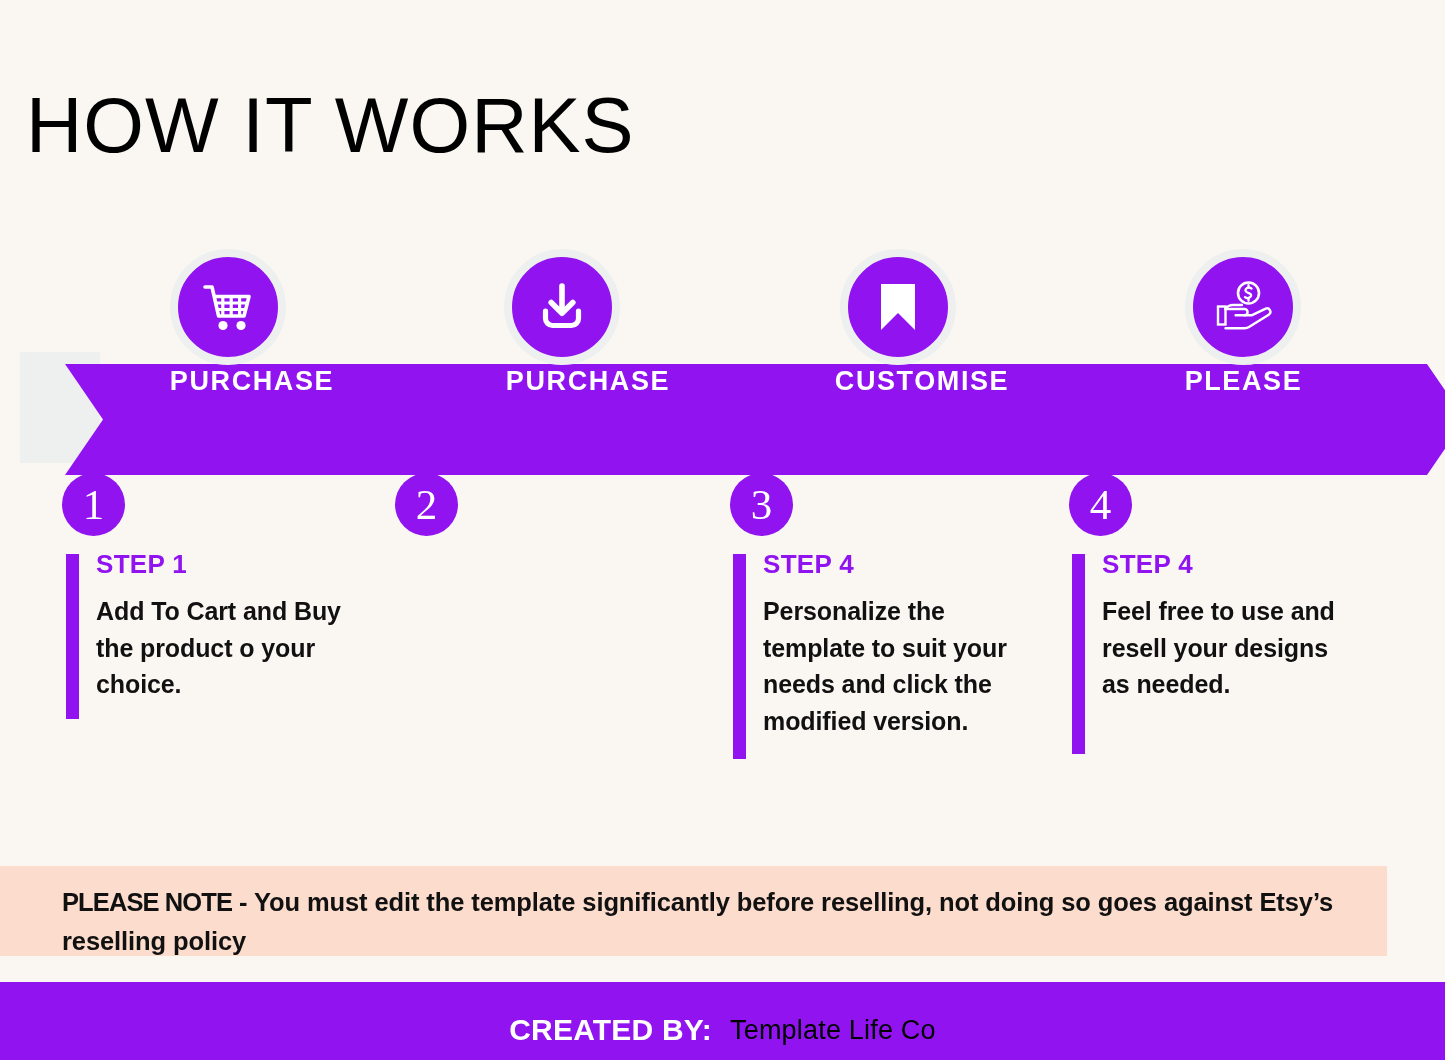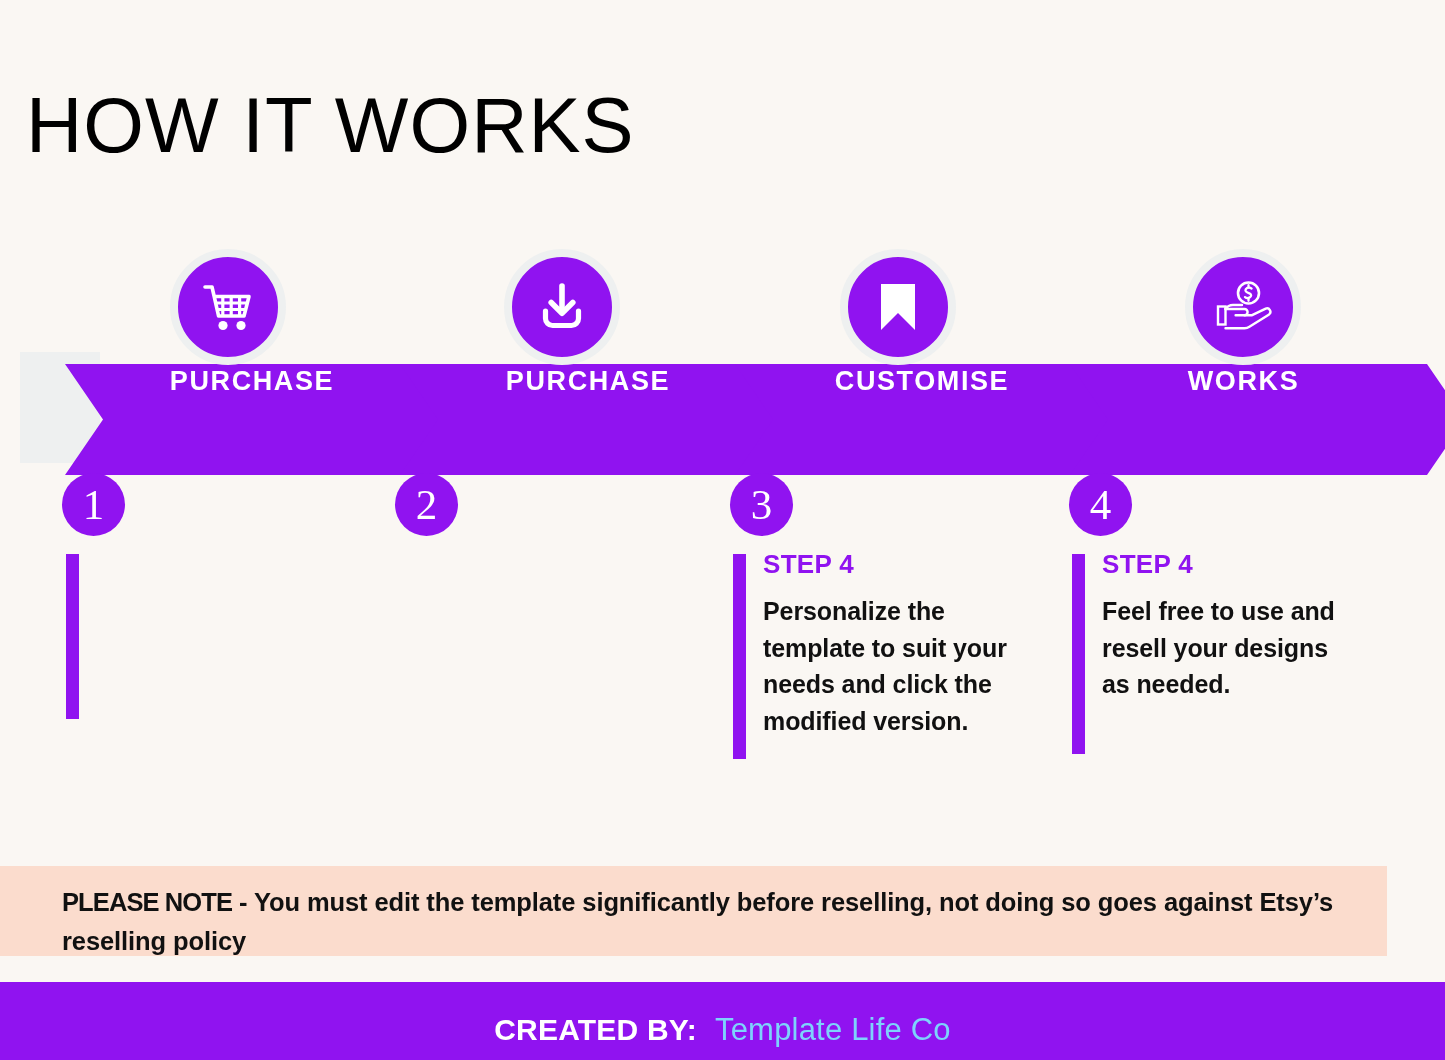--- a/index.html
+++ b/index.html
@@ -201,22 +201,22 @@
     align-items: center;
     justify-content: center;
   }
   .footer-label {
     color: #ffffff;
     font-size: 30px;
     font-weight: bold;
     letter-spacing: 0.2px;
   }
   .footer-brand {
-    color: #7dd3fc;
-    font-size: 31px;
+    color: #000000;
+    font-size: 27px;
     font-weight: 400;
     margin-left: 18px;
     letter-spacing: 0.2px;
   }
 </style>
 </head>
 <body>
 
 <div class="canvas">
 
@@ -228,21 +228,21 @@
     <div class="chev chev-1">
       <span class="chev-label">PURCHASE</span>
     </div>
     <div class="chev chev-2">
       <span class="chev-label">PURCHASE</span>
     </div>
     <div class="chev chev-3">
       <span class="chev-label">CUSTOMISE</span>
     </div>
     <div class="chev chev-4">
-      <span class="chev-label">WORKS</span>
+      <span class="chev-label">PLEASE</span>
     </div>
   </div>
 
   <div class="icon-circle ic-1">
     <span>
       <svg width="58" height="58" viewBox="0 0 58 58" fill="none">
         <path d="M6 9 H13 L15.2 18.5 M15.2 18.5 L19.6 38 H45 L50 18.5 Z" stroke="#ffffff" stroke-width="3.6" stroke-linecap="round" stroke-linejoin="round"></path>
         <path d="M23.8 18.5 V38 M32.2 18.5 V38 M40.6 18.5 V38" stroke="#ffffff" stroke-width="3.2"></path>
         <path d="M17 25 H48.2 M18.6 31.5 H46.6" stroke="#ffffff" stroke-width="3.2"></path>
         <circle cx="24" cy="47.5" r="4.6" fill="#ffffff"></circle>
@@ -282,20 +282,24 @@
     </span>
   </div>
 
   <div class="num-badge nb-1">1</div>
   <div class="num-badge nb-2">2</div>
   <div class="num-badge nb-3">3</div>
   <div class="num-badge nb-4">4</div>
 
   <div class="step st-1">
     <div class="step-bar sb-1"></div>
+    <div class="step-body">
+      <div class="step-label">STEP 1</div>
+      <div class="step-text">Add To Cart and Buy the product o your choice.</div>
+    </div>
   </div>
 
 
   <div class="step st-3">
     <div class="step-bar sb-3"></div>
     <div class="step-body">
       <div class="step-label">STEP 4</div>
       <div class="step-text">Personalize the template to suit your needs and click the modified version.</div>
     </div>
   </div>

